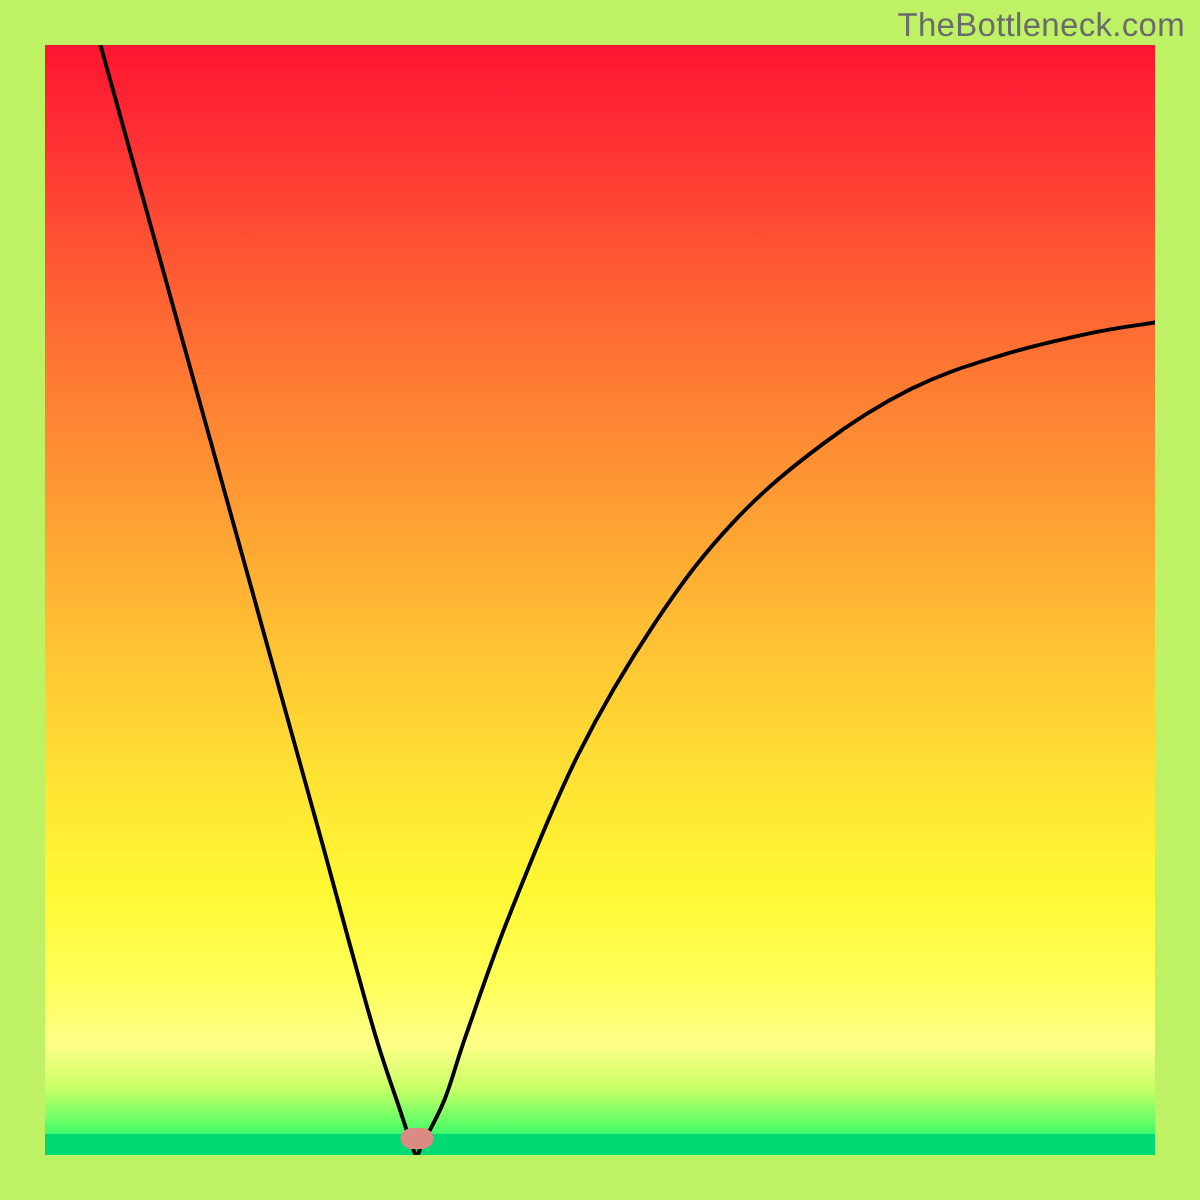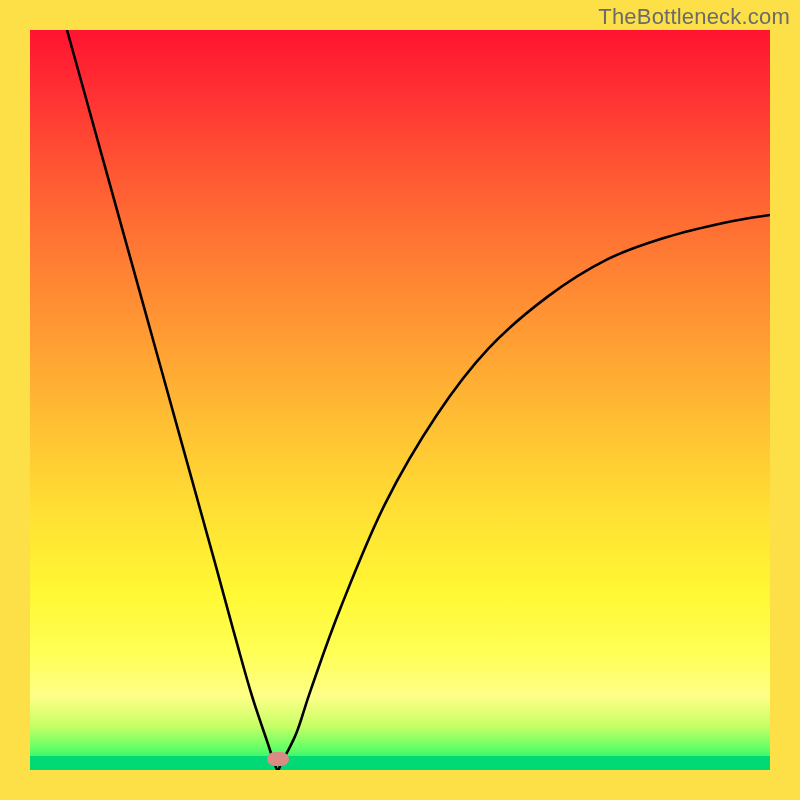--- a/index.html
+++ b/index.html
@@ -3,21 +3,21 @@
 <meta charset="utf-8">
 <style>
   * { margin: 0; padding: 0; box-sizing: border-box; }
   html, body { width: 800px; height: 800px; overflow: hidden; }
   body { background: #000; font-family: Arial, Helvetica, sans-serif; }
 
   .frame {
     position: absolute;
     left: 0; top: 0;
     width: 800px; height: 800px;
-    background: #fde047;
+    background: #bef264;
   }
 
   .plot-area {
     position: absolute;
     left: 30px; top: 30px;
     width: 740px; height: 740px;
     overflow: hidden;
   }
 
   .gradient {

